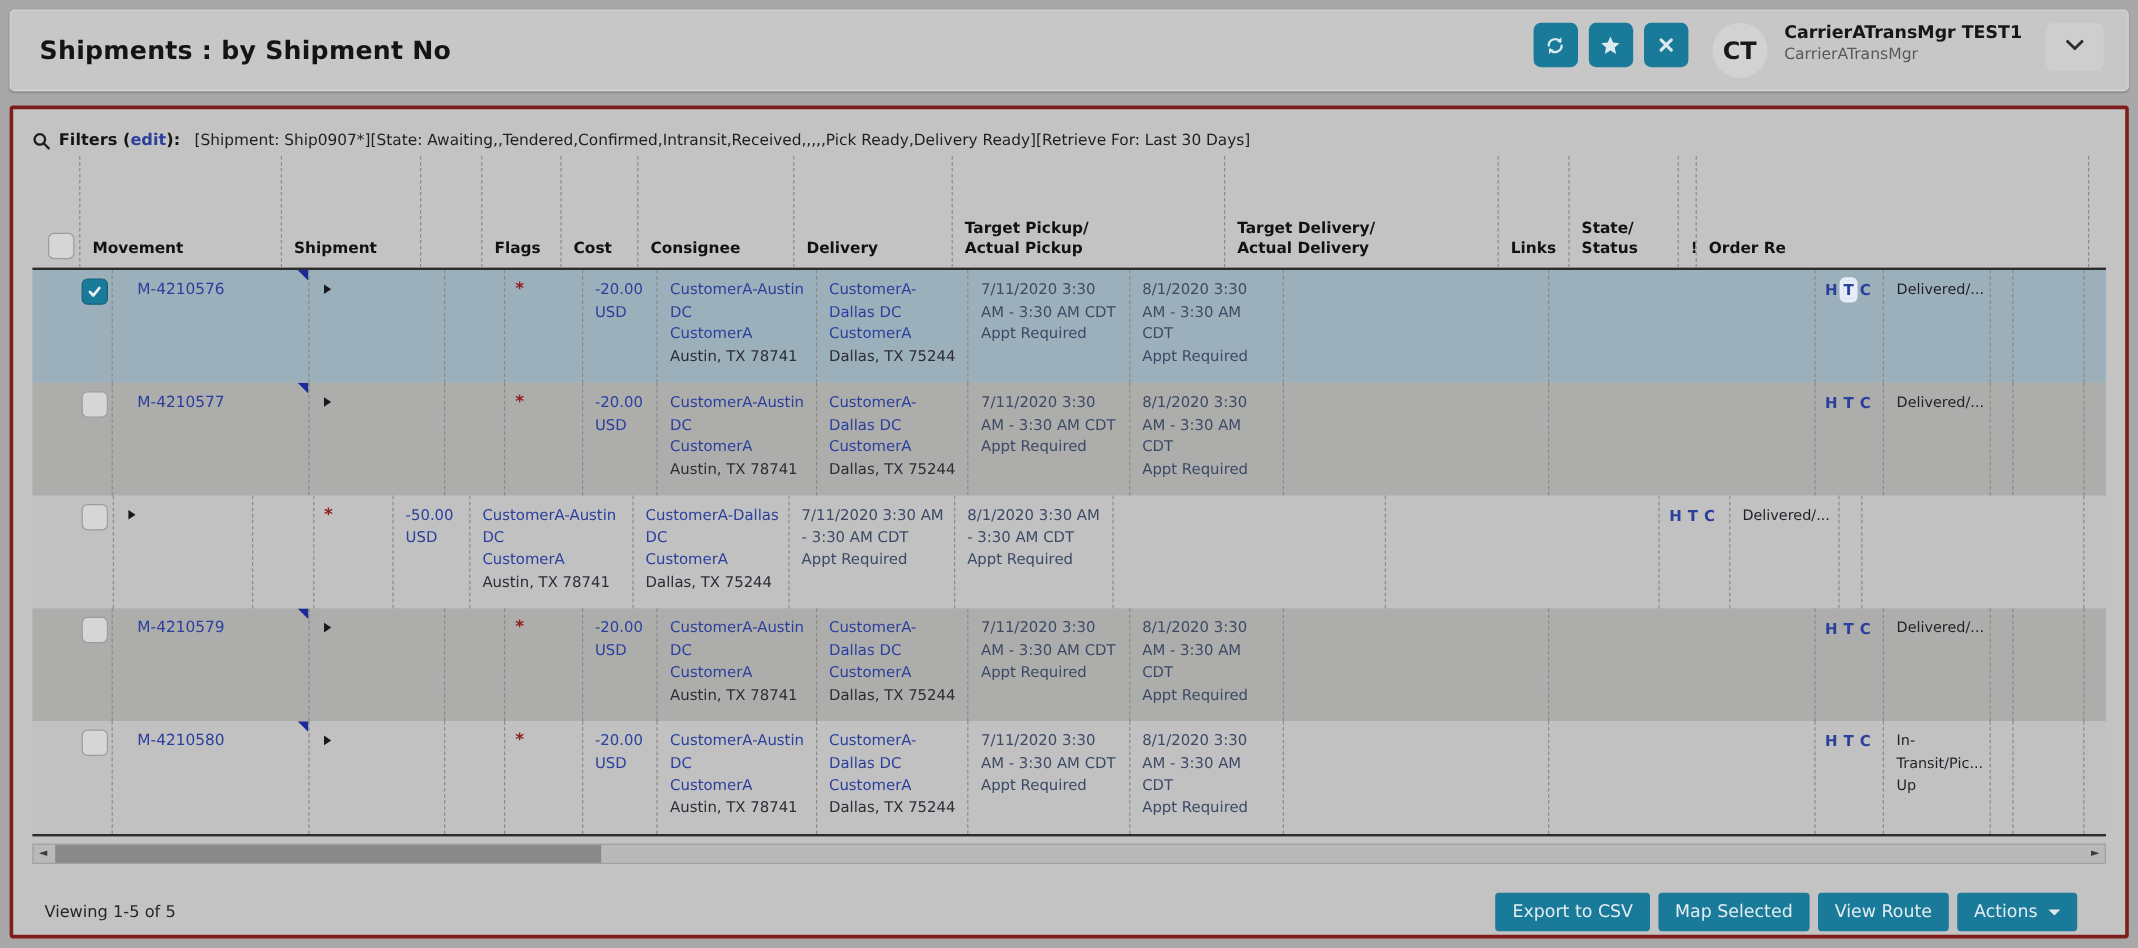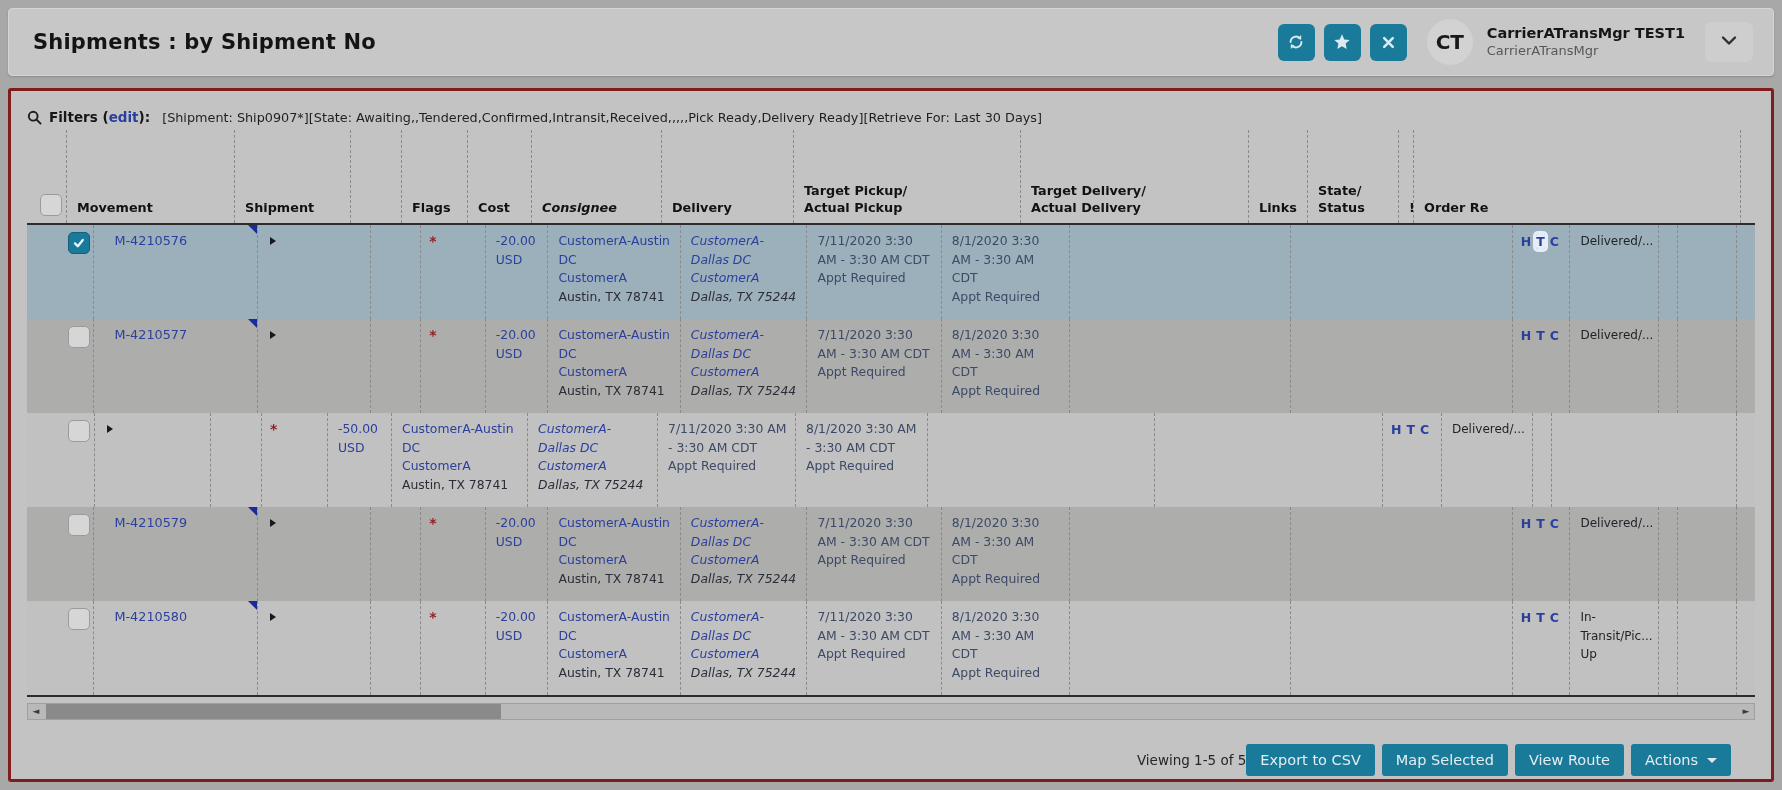--- a/index.html
+++ b/index.html
@@ -13,21 +13,21 @@
 
   
   .titlebar {
     position:absolute; left:8px; top:8px; right:8px; height:68px;
     background:#c7c7c7; border:1px solid #d5d5d5; border-radius:4px;
     display:flex; align-items:center; justify-content:space-between;
     padding:0 20px 0 24px;
     box-shadow:0 1px 2px rgba(0,0,0,.18);
   }
   .title { font-size:21px; font-weight:bold; color:#141414; letter-spacing:.2px; }
-  .tb-right { display:flex; align-items:center; }
+  .tb-right { display:flex; }
   .tbtn {
     width:37px; height:37px; border:none; border-radius:6px;
     background:#1a7a99; margin-left:9px; cursor:pointer;
     display:flex; align-items:center; justify-content:center;
   }
   .tbtn svg { display:block; }
   .avatar {
     width:46px; height:46px; border-radius:50%; background:#d2d2d2;
     color:#191919; font-size:20px; font-weight:600;
     display:flex; align-items:center; justify-content:center;
@@ -71,21 +71,21 @@
   }
   .hcell {
     display:flex; align-items:flex-end;
     padding:0 4px 7px 10px;
     font-size:12.8px; font-weight:bold; color:#121212;
     white-space:pre-line; line-height:17px;
   }
   .bcell { padding:7px 8px 0 10px; font-size:12.4px; line-height:18.5px; }
 
   .col0{width:40px;} .col1{width:168px;} .col2{width:116px;} .col3{width:51px;}
-  .col4{width:66px;} .col5{width:64px;}  .col6{width:136px;} .col7{width:130px;font-style:italic;}
+  .col4{width:66px;} .col5{width:64px;}  .col6{width:136px;} .col7{width:130px;}
   .col8{width:138px;}.col9{width:132px;} .col10{width:227px;}.col11{width:228px;}
   .col12{width:59px;}.col13{width:91px;} .col14{width:15px;}
   .col15{flex:1 1 60px; min-width:55px;}
   .fill { width:10px; border-right:none !important; }
   .bcell.col0 { padding-left:13px; }
   .hcell.col0 { padding-left:13px; }
   .bcell.col1 { padding-left:20px; }
   .bcell.col4 { padding-left:8px; }
   .bcell.col12 { padding-left:8px; padding-top:8px; }
   .bcell.col13 { padding-left:10px; font-size:12px; }
@@ -123,21 +123,21 @@
   }
   .sarrow {
     width:16px; font-size:9px; color:#3a3a3a; text-align:center;
     user-select:none; cursor:pointer; line-height:15px;
   }
   .strack { flex:1; height:15px; position:relative; }
   .sthumb { position:absolute; left:2px; top:0; width:455px; height:15px; background:#8a8a8a; cursor:grab; }
 
   
   .pfooter {
-    margin-top:24px; display:flex; align-items:center; justify-content:flex-end;
+    margin-top:24px; display:flex; align-items:center; justify-content:space-between;
     padding-right:24px;
   }
   .viewing { font-size:13.5px; color:#262626; padding-left:10px; }
   .fbtns { display:flex; gap:7px; }
   .fbtn {
     background:#1a7a99; color:#e4edf1; border:none; border-radius:3px;
     font-size:14.5px; font-family:inherit; padding:8px 14px; cursor:pointer;
     display:flex; align-items:center;
   }
   .caret {

